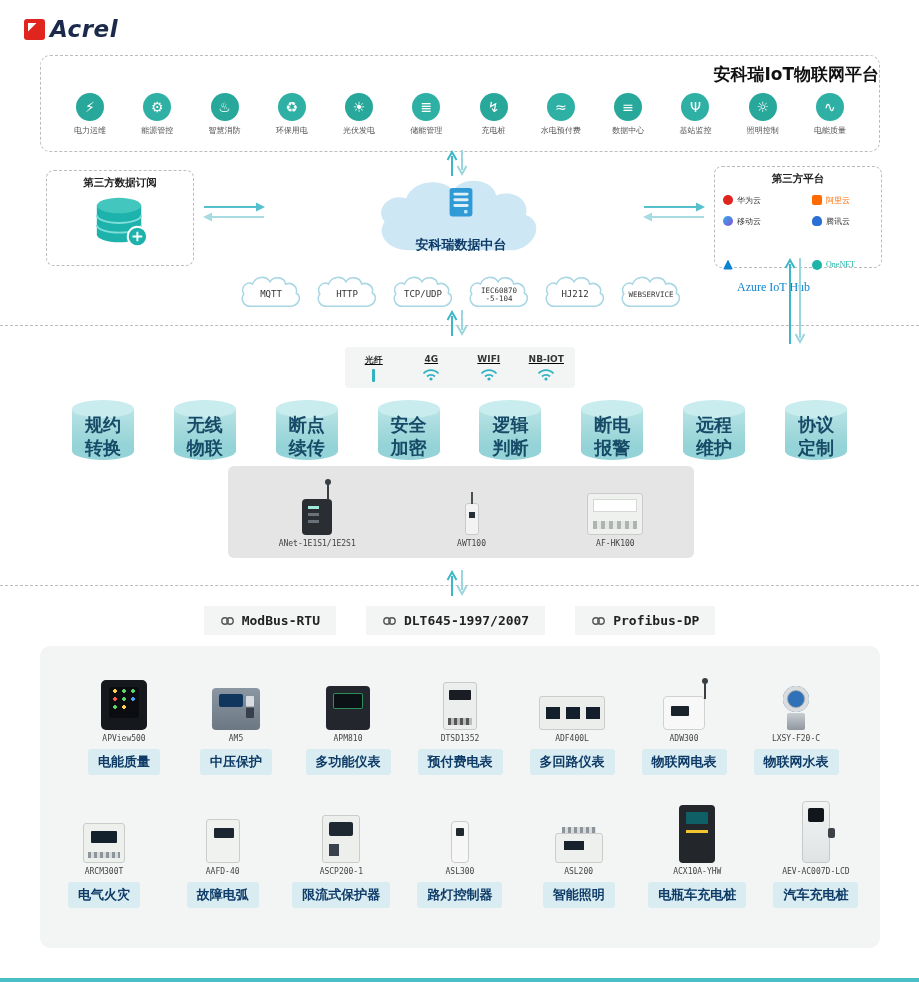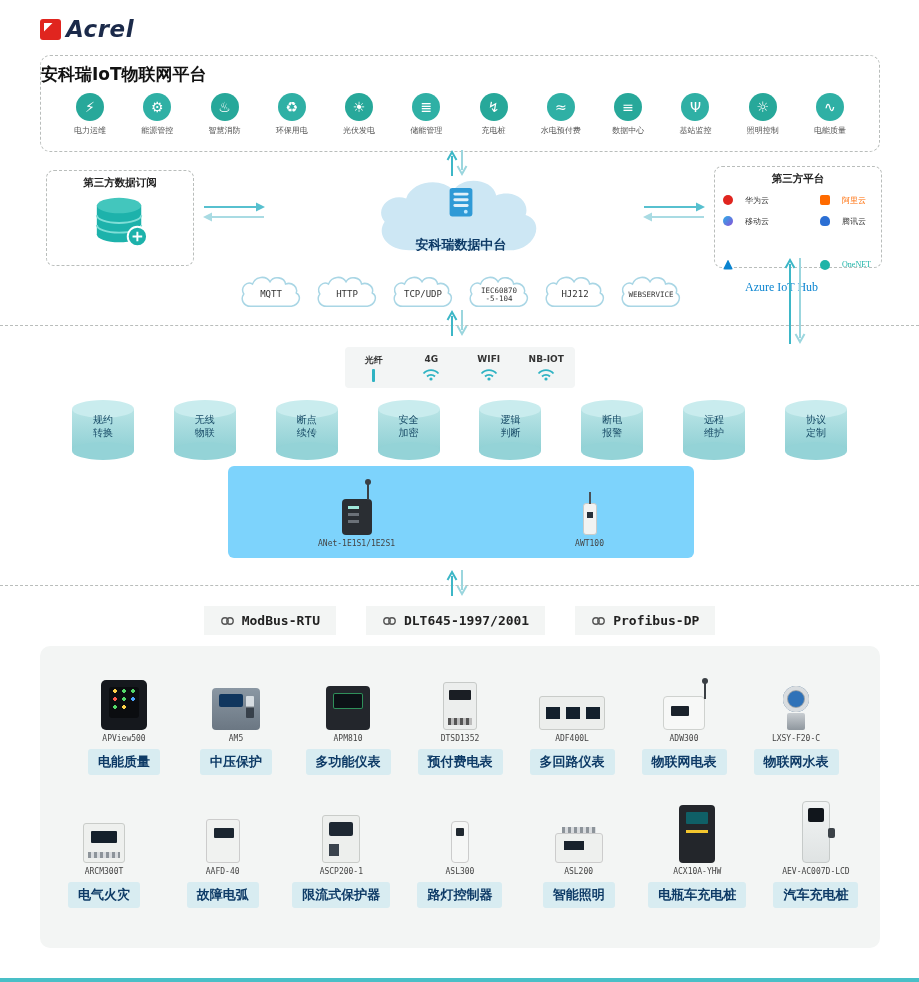--- a/index.html
+++ b/index.html
@@ -1,40 +1,40 @@
 <!DOCTYPE html>
 <html><head>
 <meta charset="utf-8">
 <style>
   * { margin:0; padding:0; box-sizing:border-box; }
   body { background:#fff; font-family:"DejaVu Sans","Liberation Sans",sans-serif; }
   .page { position:relative; width:919px; height:982px; background:#fff; overflow:hidden; }
 
   
-  .logo { position:absolute; left:40px; top:16px; display:flex; align-items:center; gap:5px; }
+  .logo { position:absolute; left:24px; top:16px; display:flex; align-items:center; gap:5px; }
   .logo-mark { width:21px; height:21px; background:#e0251f; border-radius:3px; position:relative; }
   .logo-mark::after { content:""; position:absolute; left:4px; top:4px; width:9px; height:9px; background:#fff; clip-path:polygon(0 0,100% 0,0 100%); }
   .logo-text { font-size:23px; font-weight:bold; font-style:italic; color:#1b2a4a; letter-spacing:.5px; }
 
   
   .top-box { position:absolute; left:40px; top:55px; width:840px; height:97px; border:1px dashed #b9bdbb; border-radius:10px; }
-  .top-title { text-align:left; margin-top:7px; font-size:17px; font-weight:bold; color:#111; }
+  .top-title { text-align:right; margin-top:7px; font-size:17px; font-weight:bold; color:#111; }
   .apps { display:flex; justify-content:space-between; padding:7px 18px 0; }
   .app { width:62px; display:flex; flex-direction:column; align-items:center; }
   .app-ic { width:28px; height:28px; border-radius:50%; background:#2fb0a5; color:#fff; font-size:14px; line-height:28px; text-align:center; }
   .app:nth-child(odd) .app-ic { background:#27a89a; }
   .app-lb { margin-top:4px; font-size:8px; color:#555; white-space:nowrap; }
 
   
   .mid-left { position:absolute; left:46px; top:170px; width:148px; height:96px; border:1px dashed #b9bdbb; border-radius:8px; text-align:center; }
   .mid-right { position:absolute; left:714px; top:166px; width:168px; height:102px; border:1px dashed #b9bdbb; border-radius:8px;font-family:Liberation Serif, serif; }
   .mid-title { margin-top:5px; font-size:10.5px; font-weight:bold; color:#222; text-align:center; }
   .db-wrap { margin-top:4px; }
   .partners { display:grid; grid-template-columns:1fr 1fr; gap:5px 2px; padding:6px 8px 0; }
-  .partner { display:flex; align-items:center; gap:12px; min-height:16px; }
+  .partner { display:flex; align-items:center; gap:4px; min-height:16px; }
   .picon { width:10px; height:10px; border-radius:2px; flex:0 0 auto; }
   .pi-hw{background:#e0251f;border-radius:50%;} .pi-ali{background:#ff6a00;}
   .pi-mob{background:linear-gradient(135deg,#29b0e8,#8a50d8);border-radius:50%;}
   .pi-tx{background:#2b6fd4;border-radius:50% 50% 40% 40%;} .pi-az{background:#0a84d0;clip-path:polygon(50% 0,100% 100%,0 100%);} .pi-one{background:#1fb4a8;border-radius:50%;}
   .pname { font-size:8px; color:#333; white-space:nowrap; }
   .pn-ali{color:#ff6a00;} .pn-az{color:#0a84d0;font-size:12px;margin-top:46px;} .pn-one{color:#1fb4a8;}
 
   .cloud-main { position:absolute; left:368px; top:172px; width:186px; height:88px; }
   .cloud-main > svg.cshape { position:absolute; inset:0; width:100%; height:100%; }
   .server-ic { position:absolute; left:50%; top:14px; transform:translateX(-50%); }
@@ -55,34 +55,34 @@
   .pcloud svg { position:absolute; inset:0; width:100%; height:100%; }
   .pc-text { position:absolute; inset:2px 0 0 0; display:flex; flex-direction:column; align-items:center; justify-content:center; font-family:"DejaVu Sans Mono","Liberation Mono",monospace; font-size:9px; color:#333; line-height:1.05; }
   .pc-l2:empty { display:none; }
   .pc-sm .pc-text { font-size:7.5px; }
 
   .divider { position:absolute; left:0; right:0; border-top:1px dashed #b9bdbb; }
   .dv-1 { top:325px; } .dv-2 { top:585px; }
 
   
   .netbox { position:absolute; left:345px; top:347px; width:230px; height:41px; background:#f3f5f5; border-radius:4px; display:flex; }
-  .net { flex:1; display:flex; flex-direction:column; align-items:center; justify-content:center; gap:2px; }
+  .net { flex:1; display:flex; flex-direction:column; align-items:center; justify-content:center; gap:2px;text-decoration:underline; }
   .net-lb { font-size:9px; font-weight:bold; color:#333; }
   .fiber { width:3px; height:13px; background:#2fb3c3; border-radius:1px; }
 
   
   .cyls { position:absolute; left:72px; right:72px; top:400px; display:flex; justify-content:space-between; }
   .cyl { position:relative; width:62px; height:42px; margin-top:9px; background:linear-gradient(180deg,#b9e4e6,#8fd0d4); }
   .cyl::before { content:""; position:absolute; top:-9px; left:0; width:100%; height:18px; border-radius:50%; background:#c9ecee; }
   .cyl::after { content:""; position:absolute; bottom:-9px; left:0; width:100%; height:18px; border-radius:50%; background:#94d3d7; }
-  .cyl-t { position:absolute; left:0; right:0; top:4px; z-index:2; text-align:center; font-size:10px; font-weight:normal; color:#174a66; line-height:1.3; }
+  .cyl-t { position:absolute; left:0; right:0; top:4px; z-index:2; text-align:center; font-size:18px; font-weight:bold; color:#174a66; line-height:1.3; }
   .cyl-t span { display:block; }
 
   
-  .gwbox { position:absolute; left:228px; top:466px; width:466px; height:92px; background:#7dd3fc; border-radius:6px; display:flex; justify-content:space-around; align-items:flex-end; padding-bottom:10px; }
+  .gwbox { position:absolute; left:228px; top:466px; width:466px; height:92px; background:#e5e5e5; border-radius:6px; display:flex; justify-content:space-around; align-items:flex-end; padding-bottom:10px; }
   .gw { display:flex; flex-direction:column; align-items:center; }
   .fig { height:58px; display:flex; align-items:flex-end; justify-content:center; position:relative; }
   .model { margin-top:4px; font-family:"DejaVu Sans Mono","Liberation Mono",monospace; font-size:8px; color:#444; white-space:nowrap; }
 
   .ant { position:absolute; top:-15px; right:3px; width:2px; height:16px; background:#3a3f44; }
   .ant::before { content:""; position:absolute; top:-5px; left:-2px; width:6px; height:6px; border-radius:50%; background:#3a3f44; }
 
   .anet { width:30px; height:36px; background:#2a2e33; border-radius:4px; position:relative; }
   .anet::before { content:""; position:absolute; top:7px; left:6px; width:11px; height:3px; background:#9fe8da; box-shadow:0 7px 0 #6b7178,0 14px 0 #6b7178; }
   .awt { width:14px; height:32px; background:#f2f3f2; border:1px solid #c8cbc9; border-radius:3px; position:relative; }
@@ -452,20 +452,26 @@
           </div>
         </div>
         <span class="model">ANet-1E1S1/1E2S1</span>
       </div>
     <div class="gw">
         <div class="fig">
           <div class="awt"></div>
         </div>
         <span class="model">AWT100</span>
       </div>
+    <div class="gw">
+        <div class="fig">
+          <div class="afhk"></div>
+        </div>
+        <span class="model">AF-HK100</span>
+      </div>
   </div>
 
   <div class="divider dv-2"></div>
   <svg class="varrow va-3" width="26" height="30" viewBox="0 0 26 30">
       <path d="M8 28V8" stroke="#3db7c7" stroke-width="2" fill="none"></path>
       <path d="M3.5 12 8 4l4.5 8" fill="none" stroke="#3db7c7" stroke-width="2"></path>
       <path d="M18 2v20" stroke="#9bd6de" stroke-width="2" fill="none"></path>
       <path d="M13.5 18 18 26l4.5-8" fill="none" stroke="#9bd6de" stroke-width="2"></path>
     </svg>
 
@@ -475,21 +481,21 @@
           <circle cx="5" cy="6" r="3.2" fill="none" stroke="#555" stroke-width="1.4"></circle>
           <circle cx="10" cy="6" r="3.2" fill="none" stroke="#555" stroke-width="1.4"></circle>
         </svg>
         <span>ModBus-RTU</span>
       </div>
     <div class="proto">
         <svg width="15" height="12" viewBox="0 0 15 12">
           <circle cx="5" cy="6" r="3.2" fill="none" stroke="#555" stroke-width="1.4"></circle>
           <circle cx="10" cy="6" r="3.2" fill="none" stroke="#555" stroke-width="1.4"></circle>
         </svg>
-        <span>DLT645-1997/2001</span>
+        <span>DLT645-1997/2007</span>
       </div>
     <div class="proto">
         <svg width="15" height="12" viewBox="0 0 15 12">
           <circle cx="5" cy="6" r="3.2" fill="none" stroke="#555" stroke-width="1.4"></circle>
           <circle cx="10" cy="6" r="3.2" fill="none" stroke="#555" stroke-width="1.4"></circle>
         </svg>
         <span>Profibus-DP</span>
       </div>
   </div>
 

